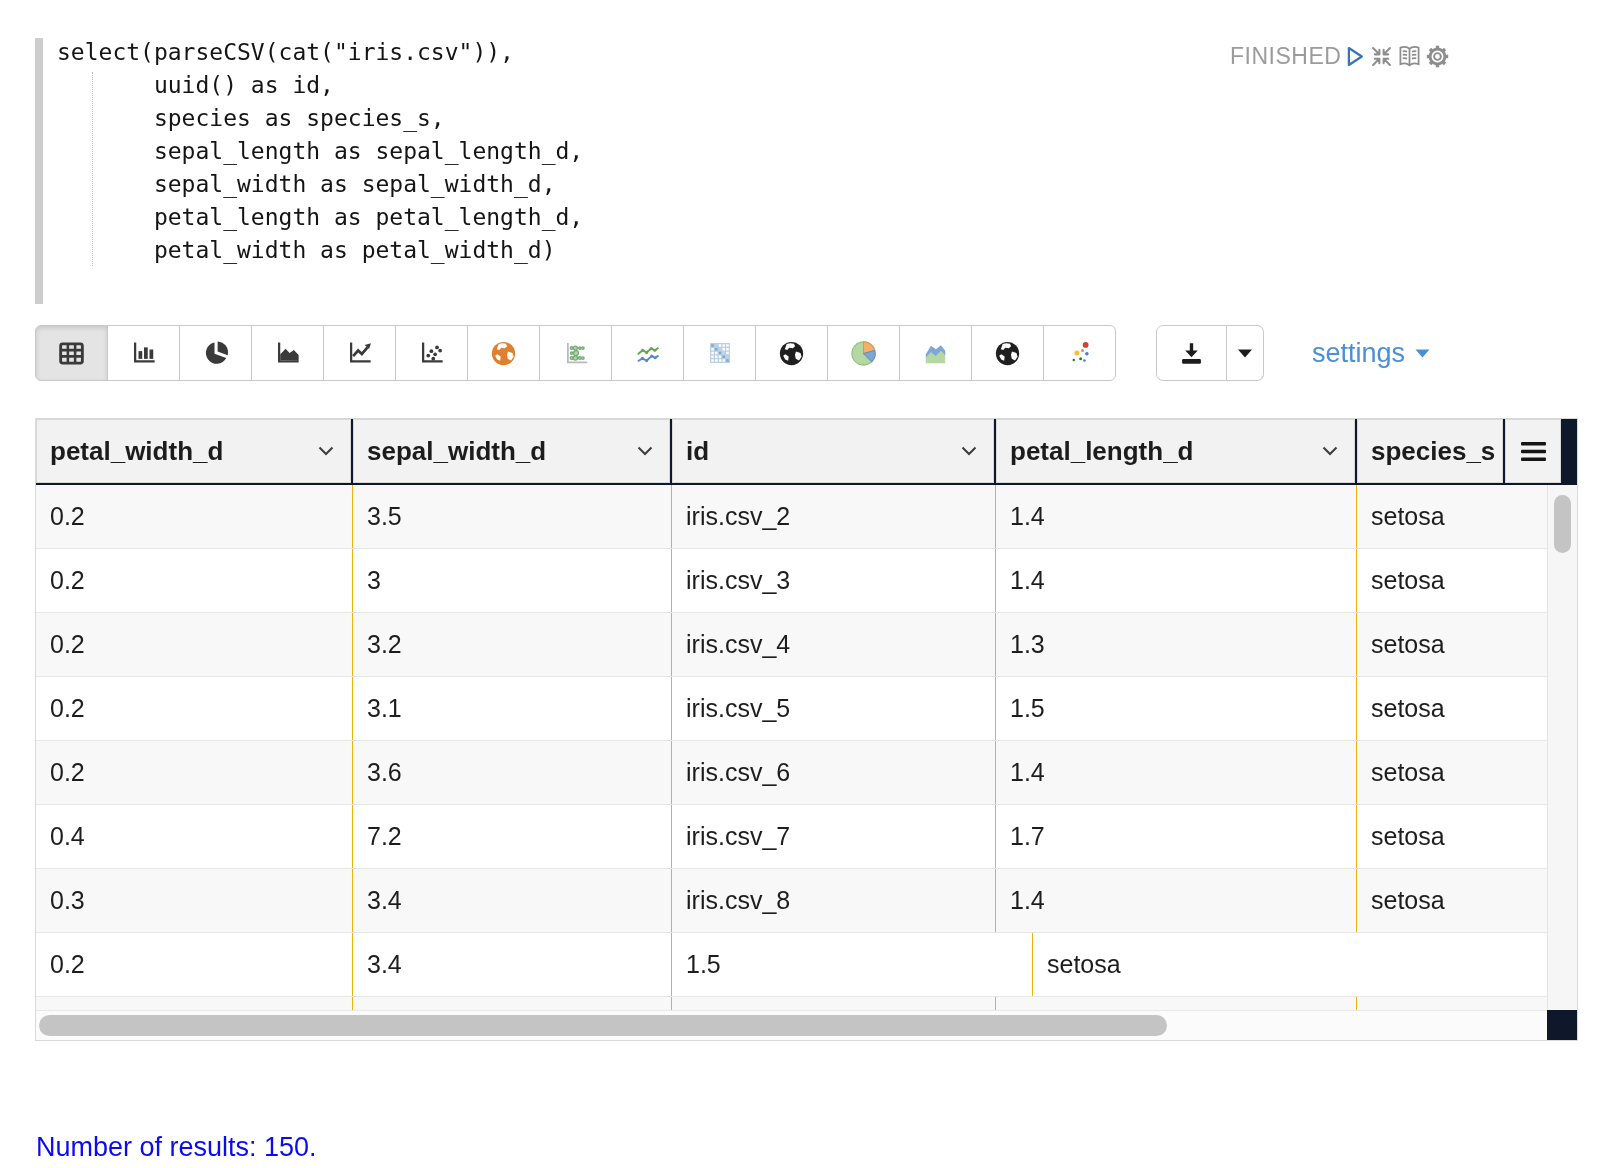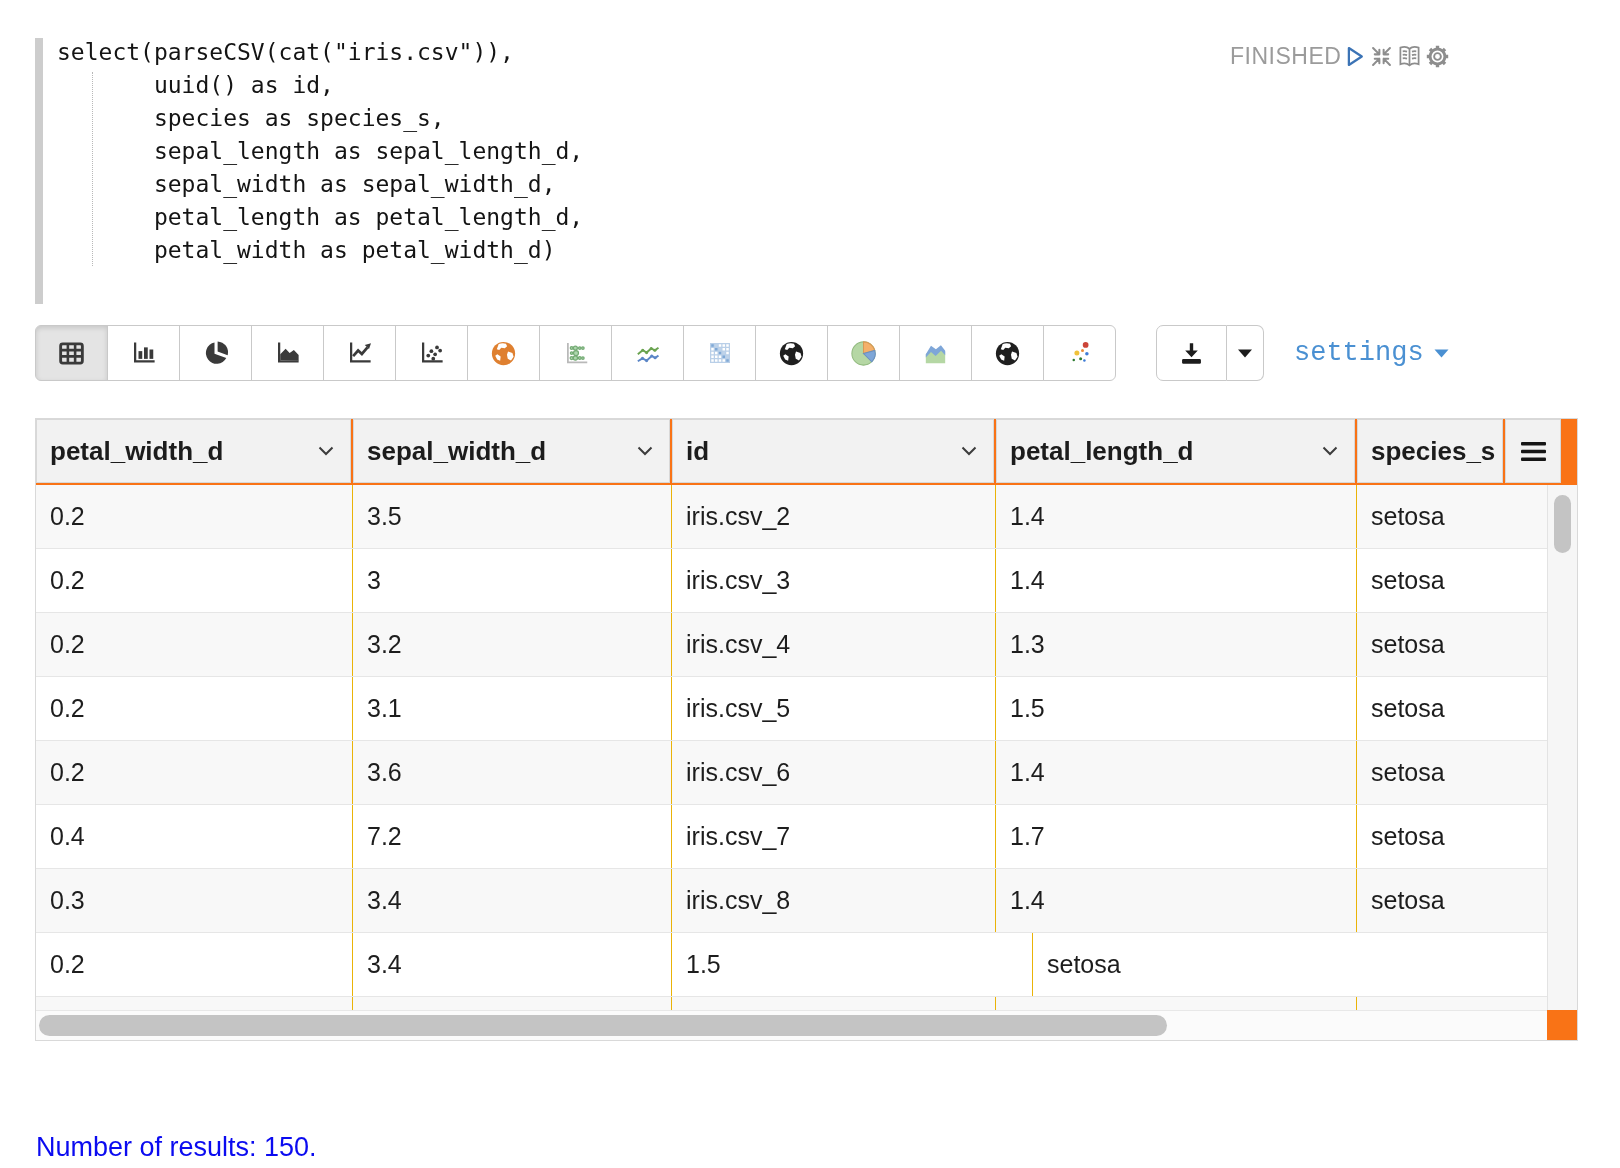--- a/index.html
+++ b/index.html
@@ -23,23 +23,23 @@
   .chart-btn{width:73px;height:56px;background:#fff;border:1px solid #c9c9c9;margin-left:-1px;
     display:flex;align-items:center;justify-content:center;cursor:pointer;padding:0;box-sizing:border-box;}
   .chart-btn:first-child{border-radius:6px 0 0 6px;margin-left:0;}
   .chart-btn:last-child{border-radius:0 6px 6px 0;}
   .chart-btn.selected{background:#e4e4e4;box-shadow:inset 0 2px 5px rgba(0,0,0,.13);}
   .dl-group{display:flex;margin-left:40px;}
   .dl-btn{width:71px;height:56px;background:#fff;border:1px solid #c9c9c9;border-radius:7px 0 0 7px;
     display:flex;align-items:center;justify-content:center;cursor:pointer;padding:0;box-sizing:border-box;}
   .dl-caret-btn{width:37px;height:56px;background:#fff;border:1px solid #c9c9c9;border-left:none;border-radius:0 7px 7px 0;
     display:flex;align-items:center;justify-content:center;cursor:pointer;padding:0;box-sizing:border-box;}
-  .settings-link{margin-left:30px;display:flex;align-items:center;gap:10px;color:#4a90d2;font-size:27px;cursor:pointer;font-family:Liberation Mono, monospace;}
-  
-  .tbl{position:absolute;left:35px;top:418px;width:1543px;border:1px solid #d9d9d9;background:#f97316;box-sizing:border-box;}
+  .settings-link{margin-left:48px;display:flex;align-items:center;gap:10px;color:#4a90d2;font-size:27px;cursor:pointer;}
+  
+  .tbl{position:absolute;left:35px;top:418px;width:1543px;border:1px solid #d9d9d9;background:#0f172a;box-sizing:border-box;}
   .tbl-head{display:flex;height:64px;margin-bottom:2px;}
   .th{box-sizing:border-box;background:#f2f2f2;border:1px solid #d8d8d8;margin-right:2px;
     display:flex;align-items:center;justify-content:space-between;padding:0 16px 0 13px;
     font-size:26px;font-weight:bold;color:#1c1c1c;cursor:pointer;}
   .th.c0{width:315px}.th.c1{width:317px}.th.c2{width:322px}.th.c3{width:359px}
   .th.c4{width:146px;padding-right:19px;overflow:hidden;}
   .th.cmenu{width:56px;margin-right:0;justify-content:center;padding:0;}
   .tbl-body{display:flex;}
   .rows{width:1511px;}
   .row{display:flex;height:64px;box-sizing:border-box;border-bottom:1px solid #e6e6e6;background:#fff;}

